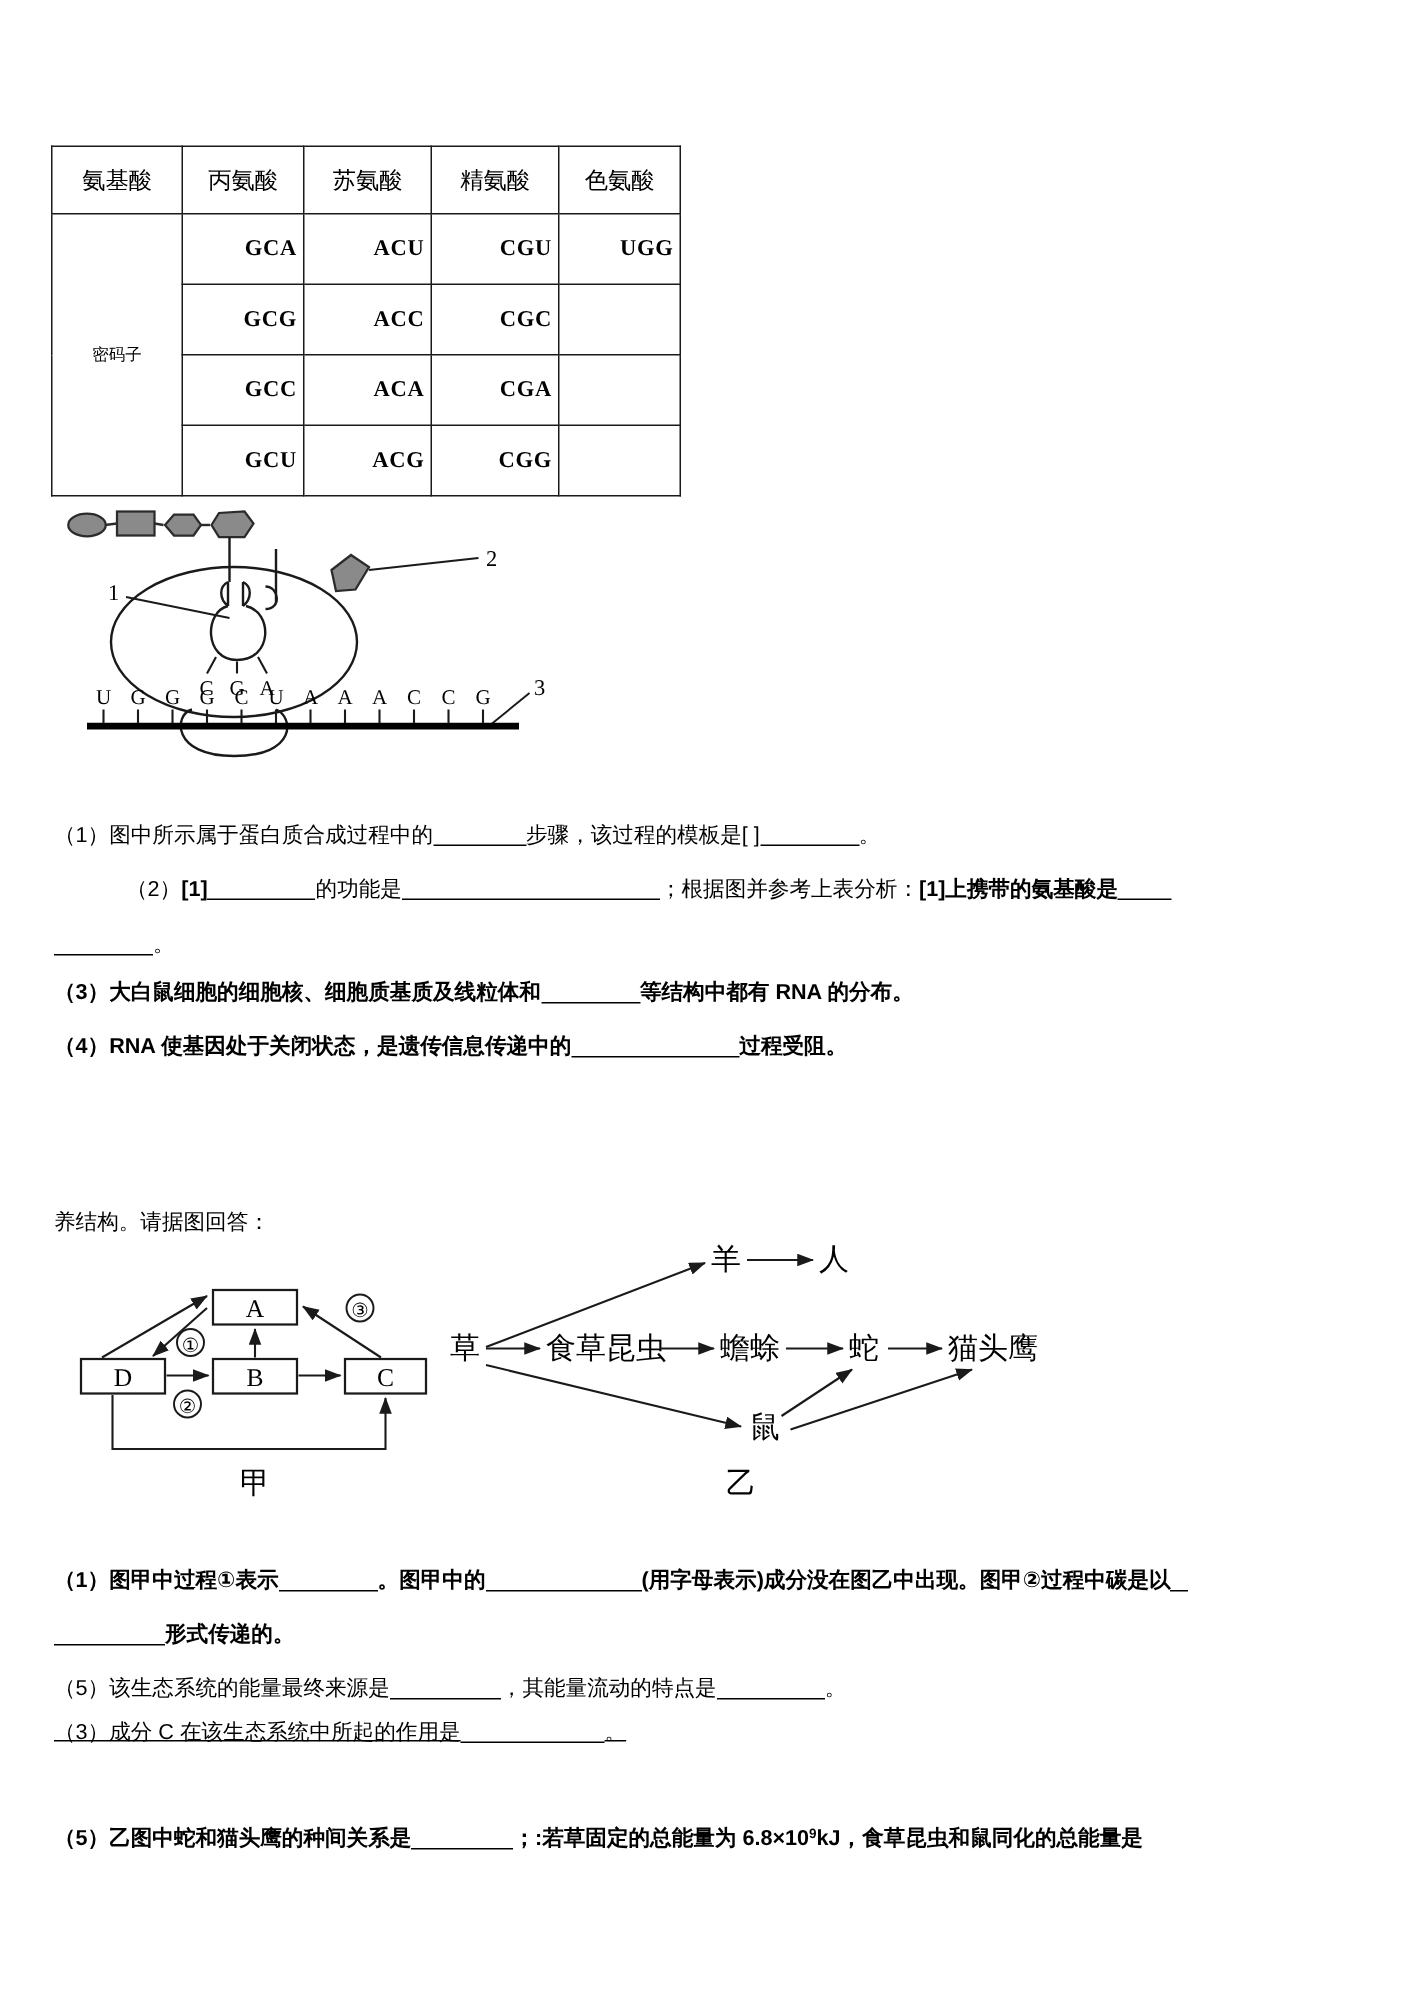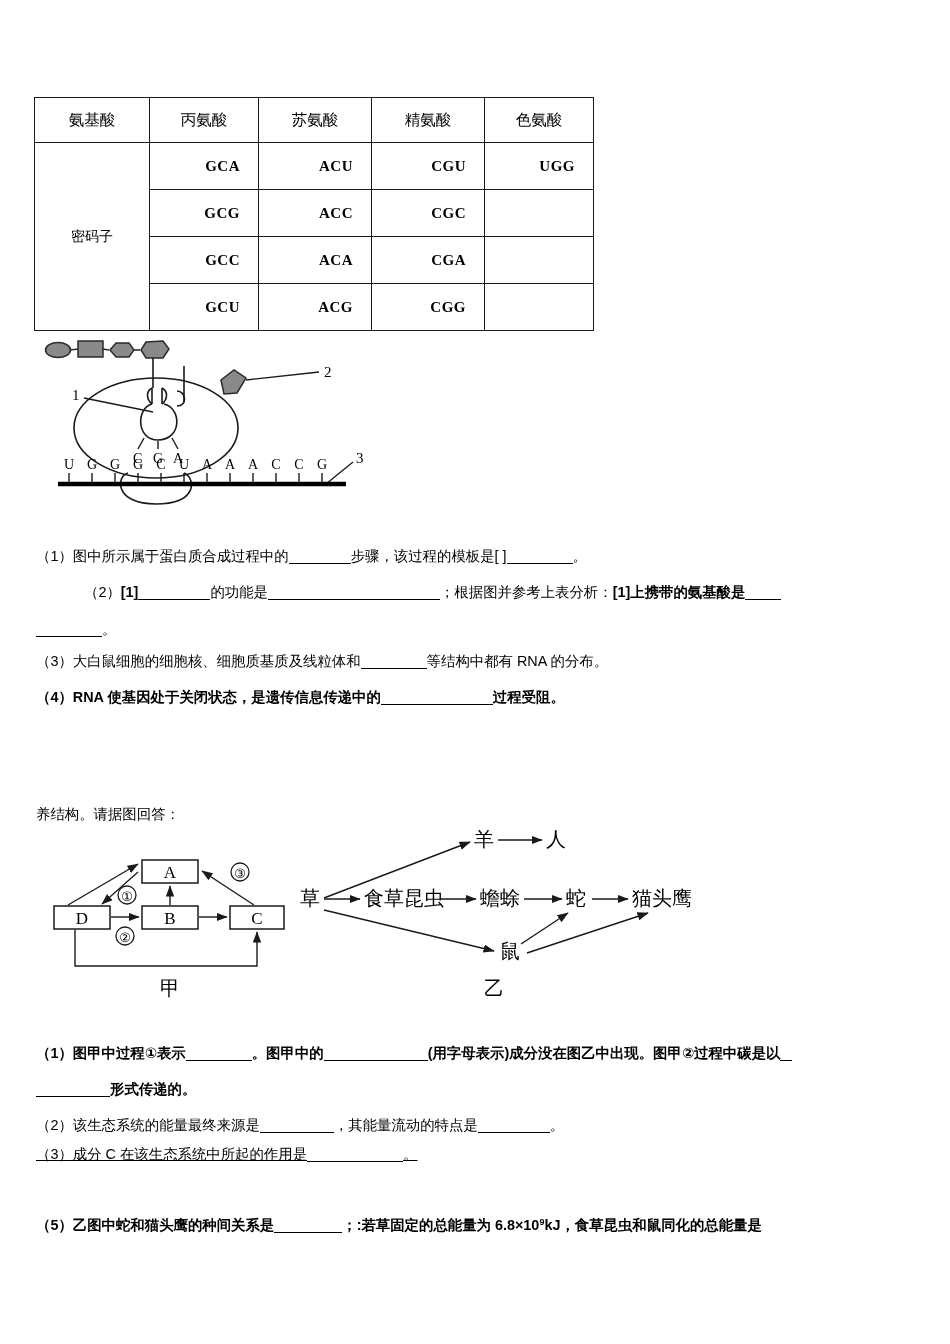--- a/index.html
+++ b/index.html
@@ -30,31 +30,31 @@
   table.codon {
     border-collapse: collapse;
     font-family: "Liberation Serif", serif;
   }
   table.codon td {
     border: 1px solid #1a1a1a;
     height: 46px;
     text-align: center;
     vertical-align: middle;
     font-size: 15px;
-    padding: 0 18px;
+    padding: 0 4px;
   }
   table.codon td.hdr {
     font-family: "Liberation Sans", sans-serif;
     font-weight: normal;
     font-size: 15.5px;
     height: 44px;
   }
   table.codon td.codonlbl {
     font-family: "Liberation Sans", sans-serif;
-    font-size: 14px;
+    font-size: 11px;
   }
   table.codon td.code {
     font-weight: bold;
     font-size: 15px;
     text-align: right;
     padding-left: 12px;
     letter-spacing: .5px;
   }
   .col-w0 { width: 78px; }
   .col-w1 { width: 72px; }
@@ -254,21 +254,21 @@
   </div>
 
   <div class="qline" style="left:36px; top:583px;margin-left:48px;">
     <span>（2）</span><span class="b">[1]</span><span class="u" style="width:72px;"></span><span>的功能是</span><span class="u" style="width:172px;"></span><span>；根据图并参考上表分析：</span><span class="b">[1]</span><span class="b">上携带的氨基酸是</span><span class="u" style="width:36px;"></span>
   </div>
 
   <div class="qline" style="left:36px; top:620px;">
     <span class="u" style="width:66px;"></span><span>。</span>
   </div>
 
-  <div class="qline" style="left:36px; top:652px;">
+  <div class="qline" style="left:36px; top:652px;font-weight:bold;">
     <span>（3）大白鼠细胞的细胞核、细胞质基质及线粒体和</span><span class="u" style="width:66px;"></span><span>等结构中都有 RNA 的分布。</span>
   </div>
 
   <div class="qline b" style="left:36px; top:688px;">
     <span>（4）RNA 使基因处于关闭状态，是遗传信息传递中的</span><span class="u" style="width:112px;"></span><span>过程受阻。</span>
   </div>
 
 
   <div class="qline" style="left:36px; top:805px;">
     <span>养结构。请据图回答：</span>
@@ -355,21 +355,21 @@
   <div class="lbl-yi">乙</div>
 
   <div class="qline b" style="left:36px; top:1044px;">
     <span>（1）图甲中过程①表示</span><span class="u" style="width:66px;"></span><span>。图甲中的</span><span class="u" style="width:104px;"></span><span>(用字母表示)成分没在图乙中出现。图甲②过程中碳是以</span><span class="u" style="width:12px;"></span>
   </div>
   <div class="qline b" style="left:36px; top:1080px;">
     <span class="u" style="width:74px;"></span><span>形式传递的。</span>
   </div>
 
   <div class="qline" style="left:36px; top:1116px;">
-    <span>（2）该生态系统的能量最终来源是</span><span class="u" style="width:74px;"></span><span>，其能量流动的特点是</span><span class="u" style="width:72px;"></span><span>。</span>
+    <span>（5）该生态系统的能量最终来源是</span><span class="u" style="width:74px;"></span><span>，其能量流动的特点是</span><span class="u" style="width:72px;"></span><span>。</span>
   </div>
 
   <div class="qline" style="left:36px; top:1145px;text-decoration:underline;">
     <span>（3）成分 C 在该生态系统中所起的作用是</span><span class="u" style="width:96px;"></span><span>。</span>
   </div>
 
 
   <div class="qline b" style="left:36px; top:1216px;">
     <span>（5）乙图中蛇和猫头鹰的种间关系是</span><span class="u" style="width:68px;"></span><span>；:若草固定的总能量为 6.8×10</span><span class="sup">9</span><span>kJ，食草昆虫和鼠同化的总能量是</span>
   </div>

